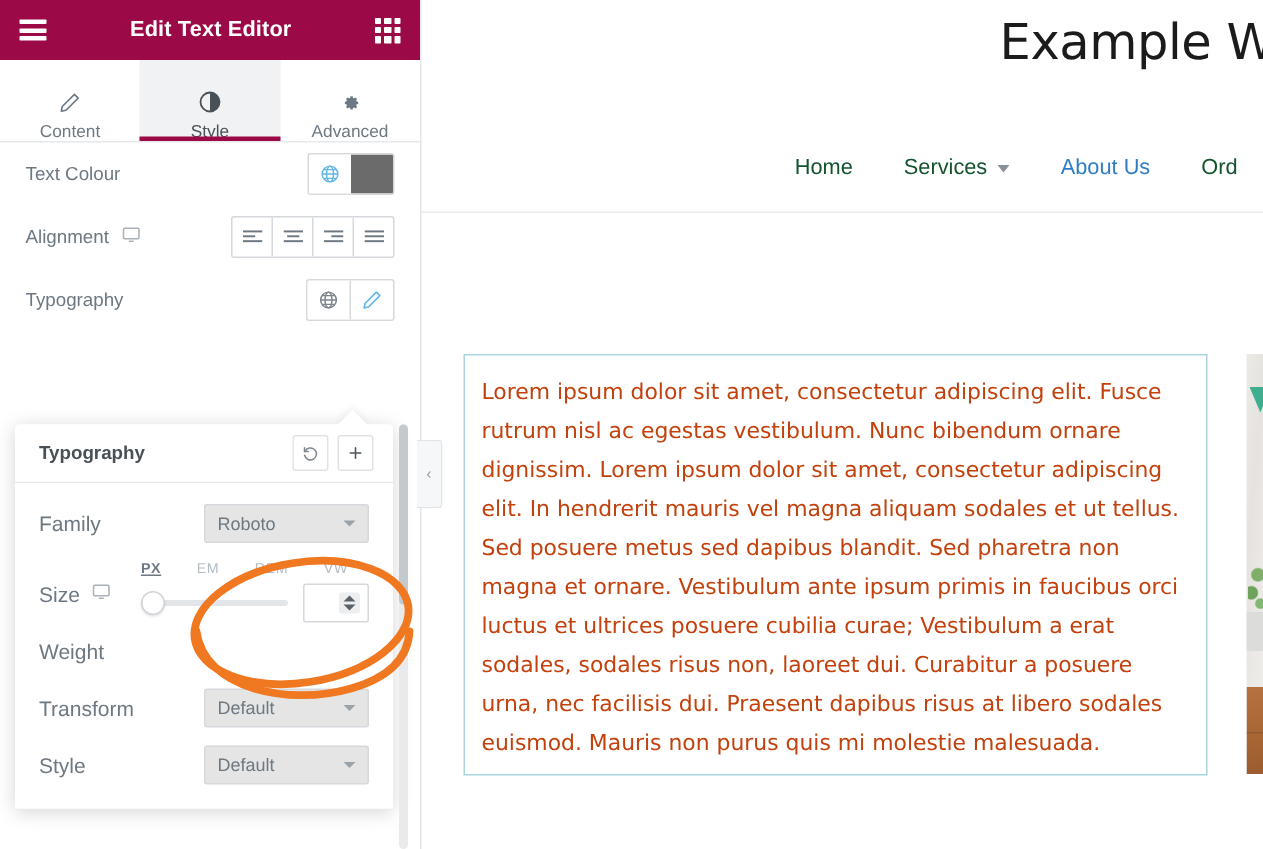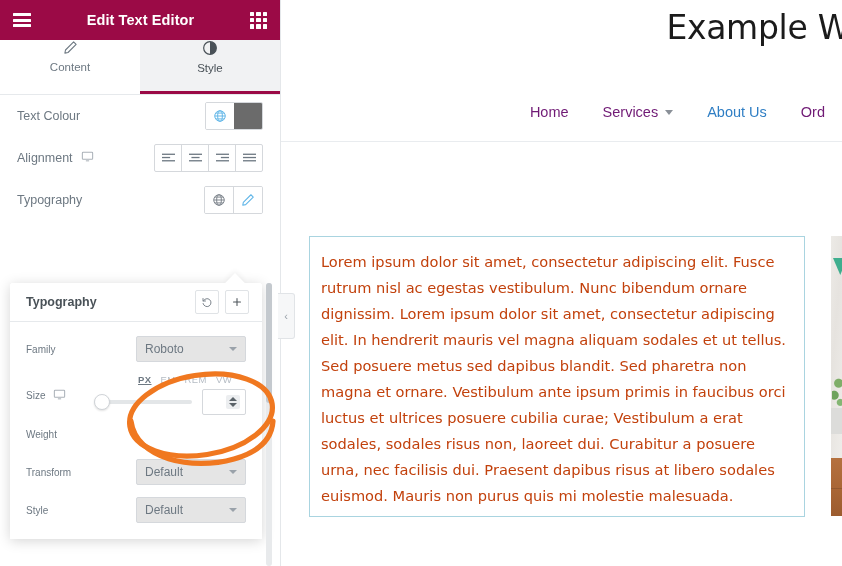--- a/index.html
+++ b/index.html
@@ -37,21 +37,21 @@
     letter-spacing: .1px;
   }
   .hamburger { width: 18px; height: 14px; display:flex; flex-direction:column; justify-content:space-between; cursor:pointer; }
   .hamburger i { display:block; height: 3px; background: #fff; border-radius: .5px; }
   .grid-icon { width: 17px; height: 17px; display:grid; grid-template-columns: repeat(3, 1fr); grid-template-rows: repeat(3,1fr); gap: 2px; cursor:pointer; }
   .grid-icon i { background: #ffffff; display:block; border-radius:.5px; }
 
   
   #tabs { display:flex; height: 54px; border-bottom: 1px solid #e6e9ec; background:#fff; }
   .tab {
-    flex: 1; display:flex; flex-direction:column; align-items:center; justify-content:flex-start;
+    flex: 1; display:flex; flex-direction:column; align-items:center; justify-content:flex-end;
     gap: 7px; position:relative; cursor:pointer;
     color:#6d7882; font-size: 11.5px;
   }
   .tab .tlabel { line-height: 1; }
   .tab.active { background:#f1f2f3; color: #495157; }
   .tab.active:after {
     content:""; position:absolute; left:0; right:0; bottom:0; height:3px; background:#9b0a46;
   }
   .tab svg { display:block; }
 
@@ -92,29 +92,29 @@
   #typo-pop .pop-head {
     height:39px; display:flex; align-items:center; padding:0 13px 0 16px;
     border-bottom:1px solid #e6e9ec; box-sizing:border-box; position:relative; background:#fff;
     border-radius:3px 3px 0 0;
   }
   #typo-pop .pop-title { flex:1; font-size:12.5px; font-weight:bold; color:#495157; }
   .iconbtn { width:22px;height:22px;display:flex;align-items:center;justify-content:center;border:1px solid #e0e3e6;border-radius:2px;cursor:pointer;margin-left:6px;background:#fff; }
   #typo-pop .pop-body { padding: 8px 0 10px 0; background:#fff; }
 
   .trow { display:flex; align-items:center; padding: 0 16px; min-height:38px; }
-  .tlabel2 { font-size:10px; color:#6d7882; flex:1; display:flex; align-items:center; gap:8px; }
+  .tlabel2 { font-size:14px; color:#6d7882; flex:1; display:flex; align-items:center; gap:8px; }
   .select {
     width:110px; height:26px; border:1px solid #d5d8dc; border-radius:2px; background:#e5e5e5;
     display:flex; align-items:center; padding:0 8px; box-sizing:border-box;
     font-size:12px; color:#6d7882; cursor:pointer; position:relative;
   }
   .select .v { flex:1; }
   .select .arrow { width:0;height:0;border-left:4px solid transparent;border-right:4px solid transparent;border-top:4.5px solid #9aa2aa; }
-  .units { display:flex; justify-content:flex-end; gap:9px; font-size:9.5px; color:#b5bcc4; letter-spacing:.4px; margin-bottom:4px; padding-right:14px; }
+  .units { display:flex; justify-content:space-between; gap:9px; font-size:9.5px; color:#b5bcc4; letter-spacing:.4px; margin-bottom:4px; padding-right:14px; }
   .units .u { cursor:pointer; }
   .units .u.active { color:#6d7882; text-decoration:underline; font-weight:bold; }
   .slider-line { display:flex; align-items:center; gap:10px; }
   .slider { flex:1; position:relative; height:14px; display:flex; align-items:center; cursor:pointer; }
   .slider .track { position:absolute; left:0; right:0; height:4px; background:#e3e6e8; border-radius:2px; }
   .slider .knob { position:relative; width:14px; height:14px; border-radius:50%; background:#fff; border:1px solid #d0d4d8; box-shadow:0 1px 2px rgba(0,0,0,.12); left:0; }
   .numbox {
     width:44px; height:26px; border:1px solid #d5d8dc; border-radius:2px; background:#fff;
     display:flex; align-items:center; justify-content:flex-end; padding-right:5px; box-sizing:border-box;
     font-size:12px; color:#6d7882; cursor:text;
@@ -130,21 +130,21 @@
   #panel-scroll .sb-track { position:absolute; inset:0; background:#e8eaec; border-radius:3px; }
   #panel-scroll .sb-thumb { position:absolute; top:0; left:0; width:6px; height:120px; background:#c4c9ce; border-radius:3px; }
 
   
   #annot { position:absolute; left:122px; top:363px; width:162px; height:116px; z-index:40; pointer-events:none; }
 
   
   #canvas { position:absolute; left:280px; top:0; right:0; bottom:0; background:#ffffff; overflow:hidden; }
   #site-title { position:absolute; right:-8px; top:8px; font-size:33px; color:#1b1b1b; font-family:"DejaVu Sans", sans-serif; font-weight:400; white-space:nowrap; letter-spacing:-.3px; }
   #site-nav { position:absolute; left:0; right:0; top:104px; display:flex; justify-content:flex-end; gap:0; padding-right:0; }
-  #site-nav .nav-item { font-size:14.5px; color:#701a75; padding: 0 17px; white-space:nowrap; display:flex; align-items:center; gap:7px; cursor:pointer; }
+  #site-nav .nav-item { font-size:14.5px; color:#14532d; padding: 0 17px; white-space:nowrap; display:flex; align-items:center; gap:7px; cursor:pointer; }
   #site-nav .nav-item.current { color:#2f7ec4; }
   #site-nav .nav-item .chev { width:0;height:0;border-left:4px solid transparent;border-right:4px solid transparent;border-top:5px solid #8a9098; }
   #nav-rule { position:absolute; left:0; right:0; top:141px; height:1px; background:#e9ecef; }
 
   #text-widget {
     position:absolute; left:29px; top:236px; width:496px; height:281px;
     border:1px solid #a9d4e0; box-sizing:border-box; padding: 12px 10px 10px 11px;
     color:#c2410c; font-size:14.6px; line-height:1.78;
     font-family:"DejaVu Sans", sans-serif;
     overflow:hidden;
@@ -256,20 +256,29 @@
         <span class="tlabel">Content</span>
       </div>
       <div class="tab active">
         <span>
           <svg width="16" height="16" viewBox="0 0 24 24">
             <circle cx="12" cy="12" r="9.5" fill="none" stroke="#495157" stroke-width="1.8"></circle>
             <path d="M12 2.5a9.5 9.5 0 0 1 0 19z" fill="#495157"></path>
           </svg>
         </span>
         <span class="tlabel">Style</span>
+      </div>
+      <div class="tab">
+        <span>
+          <svg width="15" height="15" viewBox="0 0 24 24" fill="#6d7882">
+            <path d="M12 8.2a3.8 3.8 0 1 0 0 7.6 3.8 3.8 0 0 0 0-7.6zm0 5.9a2.1 2.1 0 1 1 0-4.2 2.1 2.1 0 0 1 0 4.2z"></path>
+            <path d="M20.5 13.4l-1.7-.3a6.9 6.9 0 0 0-.5-1.3l1-1.4-1.7-1.7-1.4 1a6.9 6.9 0 0 0-1.3-.5l-.3-1.7h-2.4l-.3 1.7c-.45.12-.88.3-1.3.5l-1.4-1-1.7 1.7 1 1.4c-.2.42-.38.85-.5 1.3l-1.7.3v2.4l1.7.3c.12.45.3.88.5 1.3l-1 1.4 1.7 1.7 1.4-1c.42.2.85.38 1.3.5l.3 1.7h2.4l.3-1.7c.45-.12.88-.3 1.3-.5l1.4 1 1.7-1.7-1-1.4c.2-.42.38-.85.5-1.3l1.7-.3z" transform="translate(0,-2.4)"></path>
+          </svg>
+        </span>
+        <span class="tlabel">Advanced</span>
       </div>
     </div>
 
 
     <div class="ctrl-row">
       <div class="ctrl-label">
         <span>Text Colour</span>
       </div>
       <div class="ctrl-field">
         <div class="pairbox">

